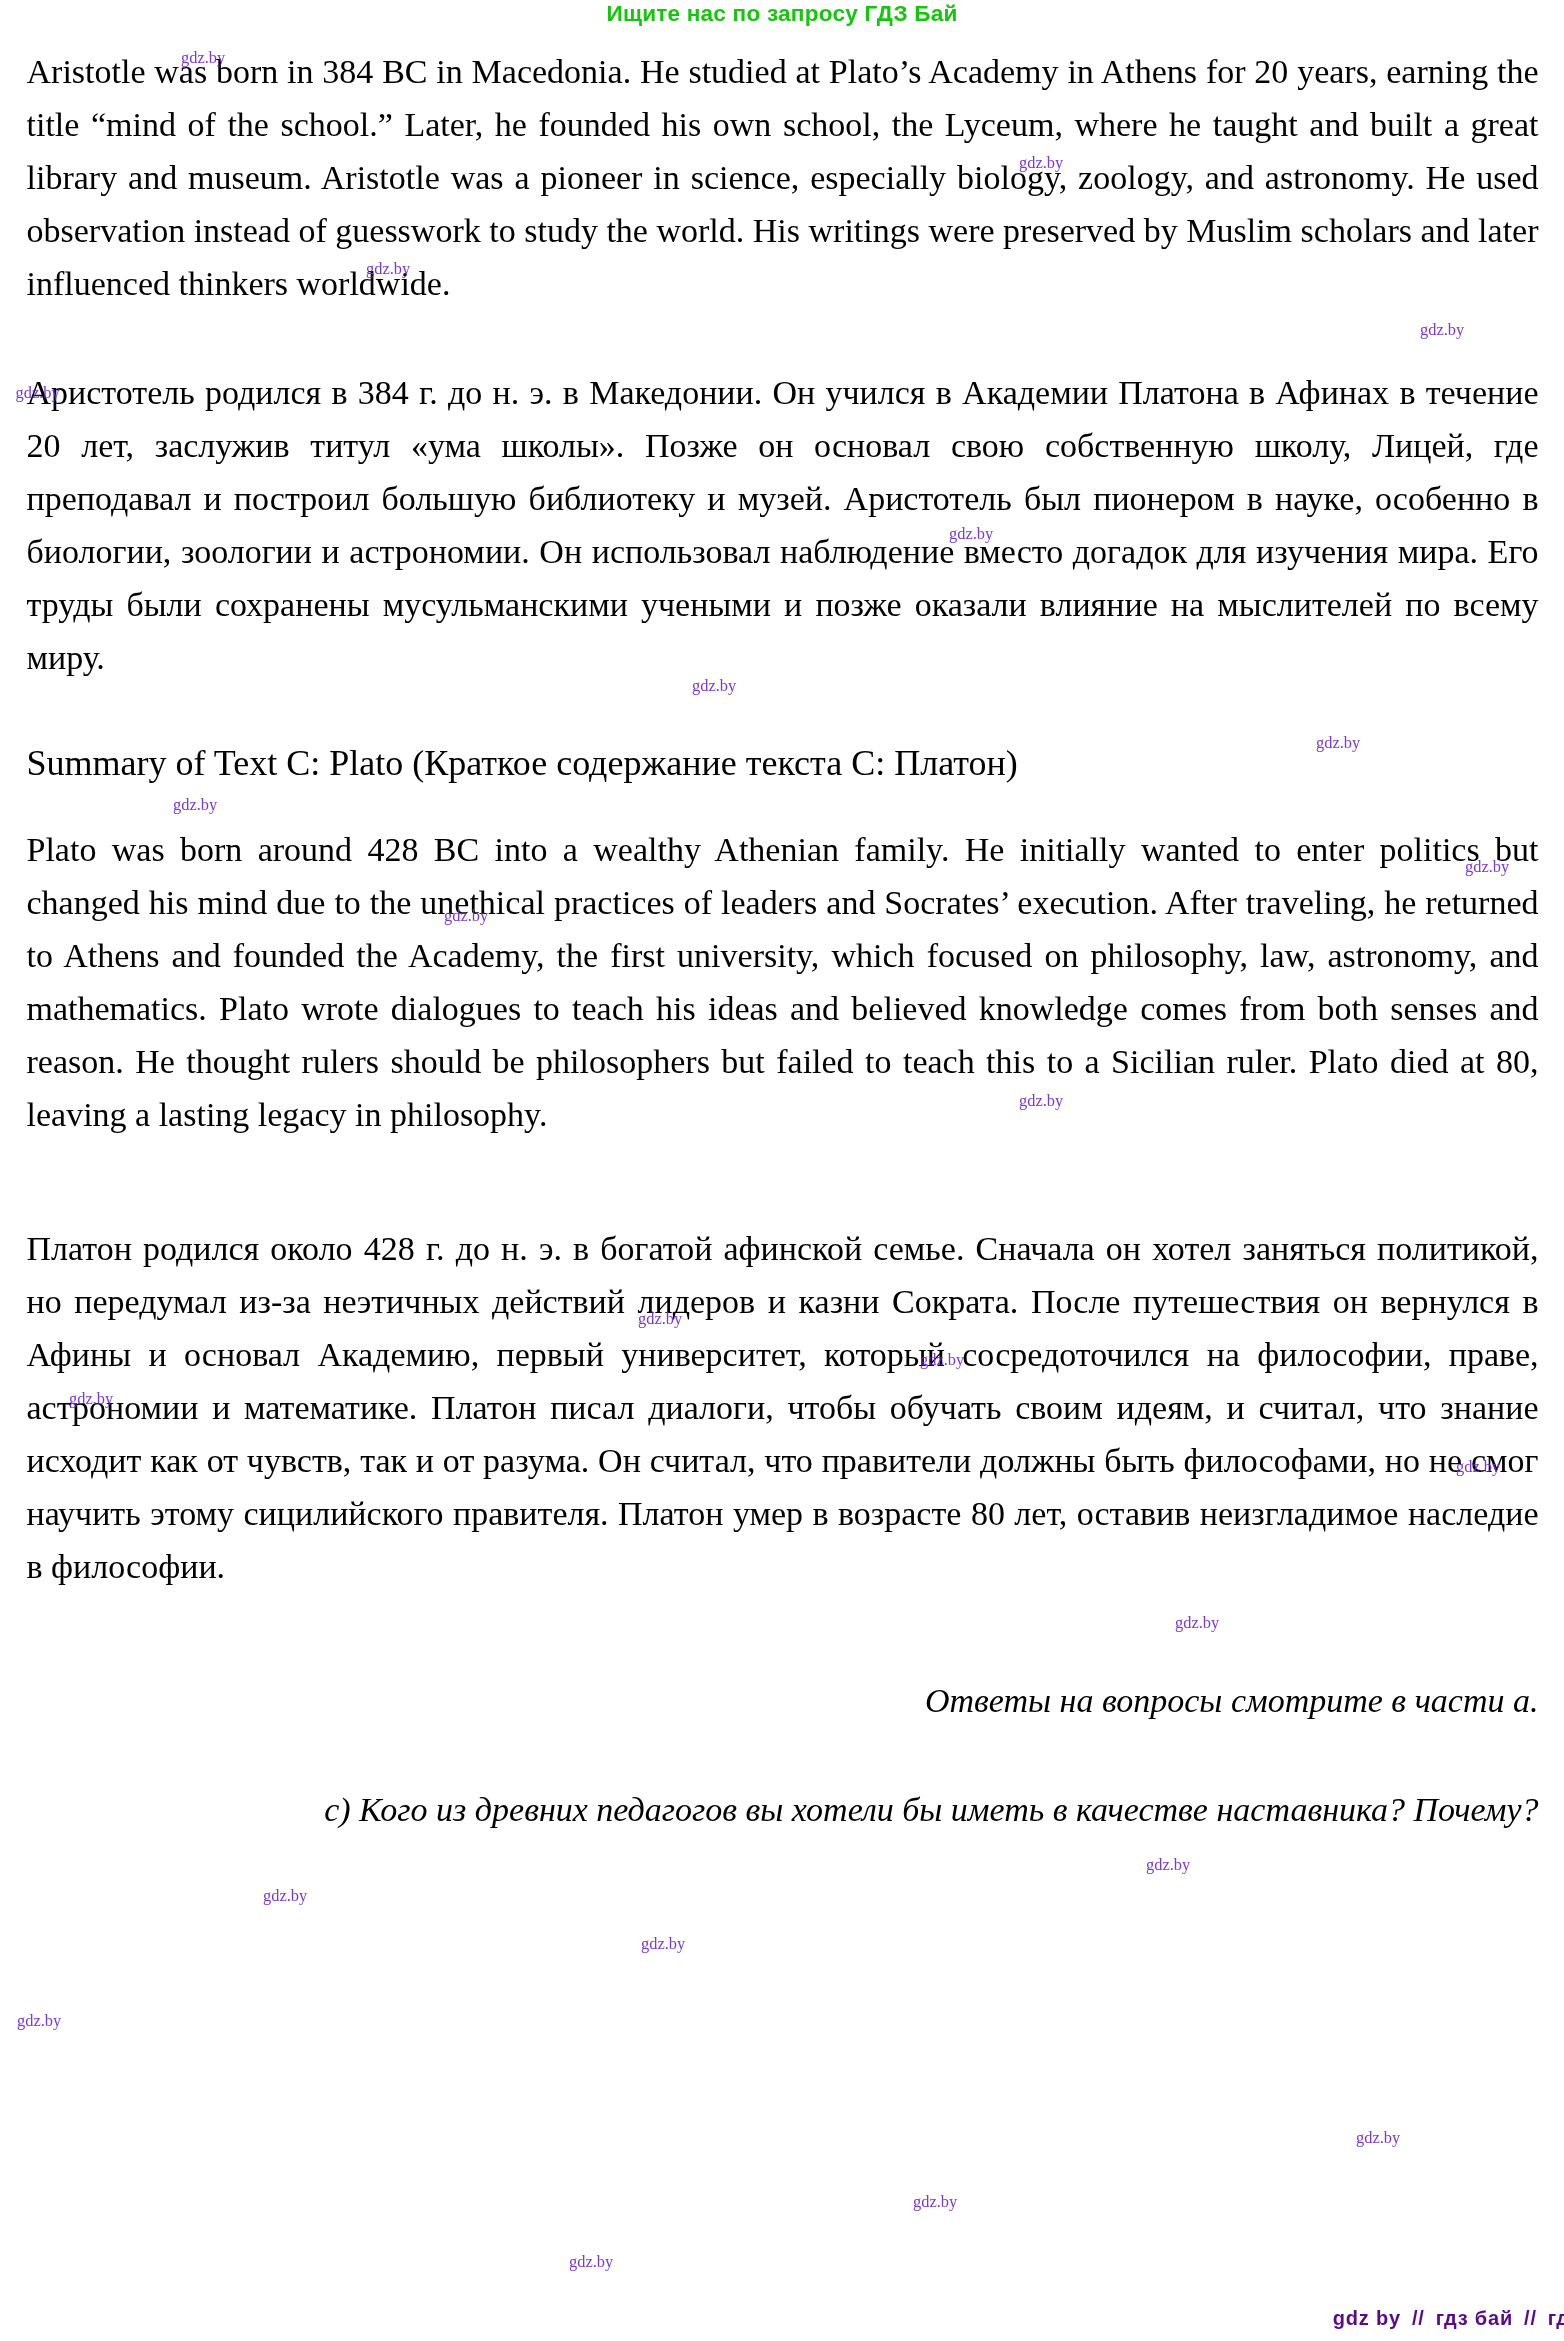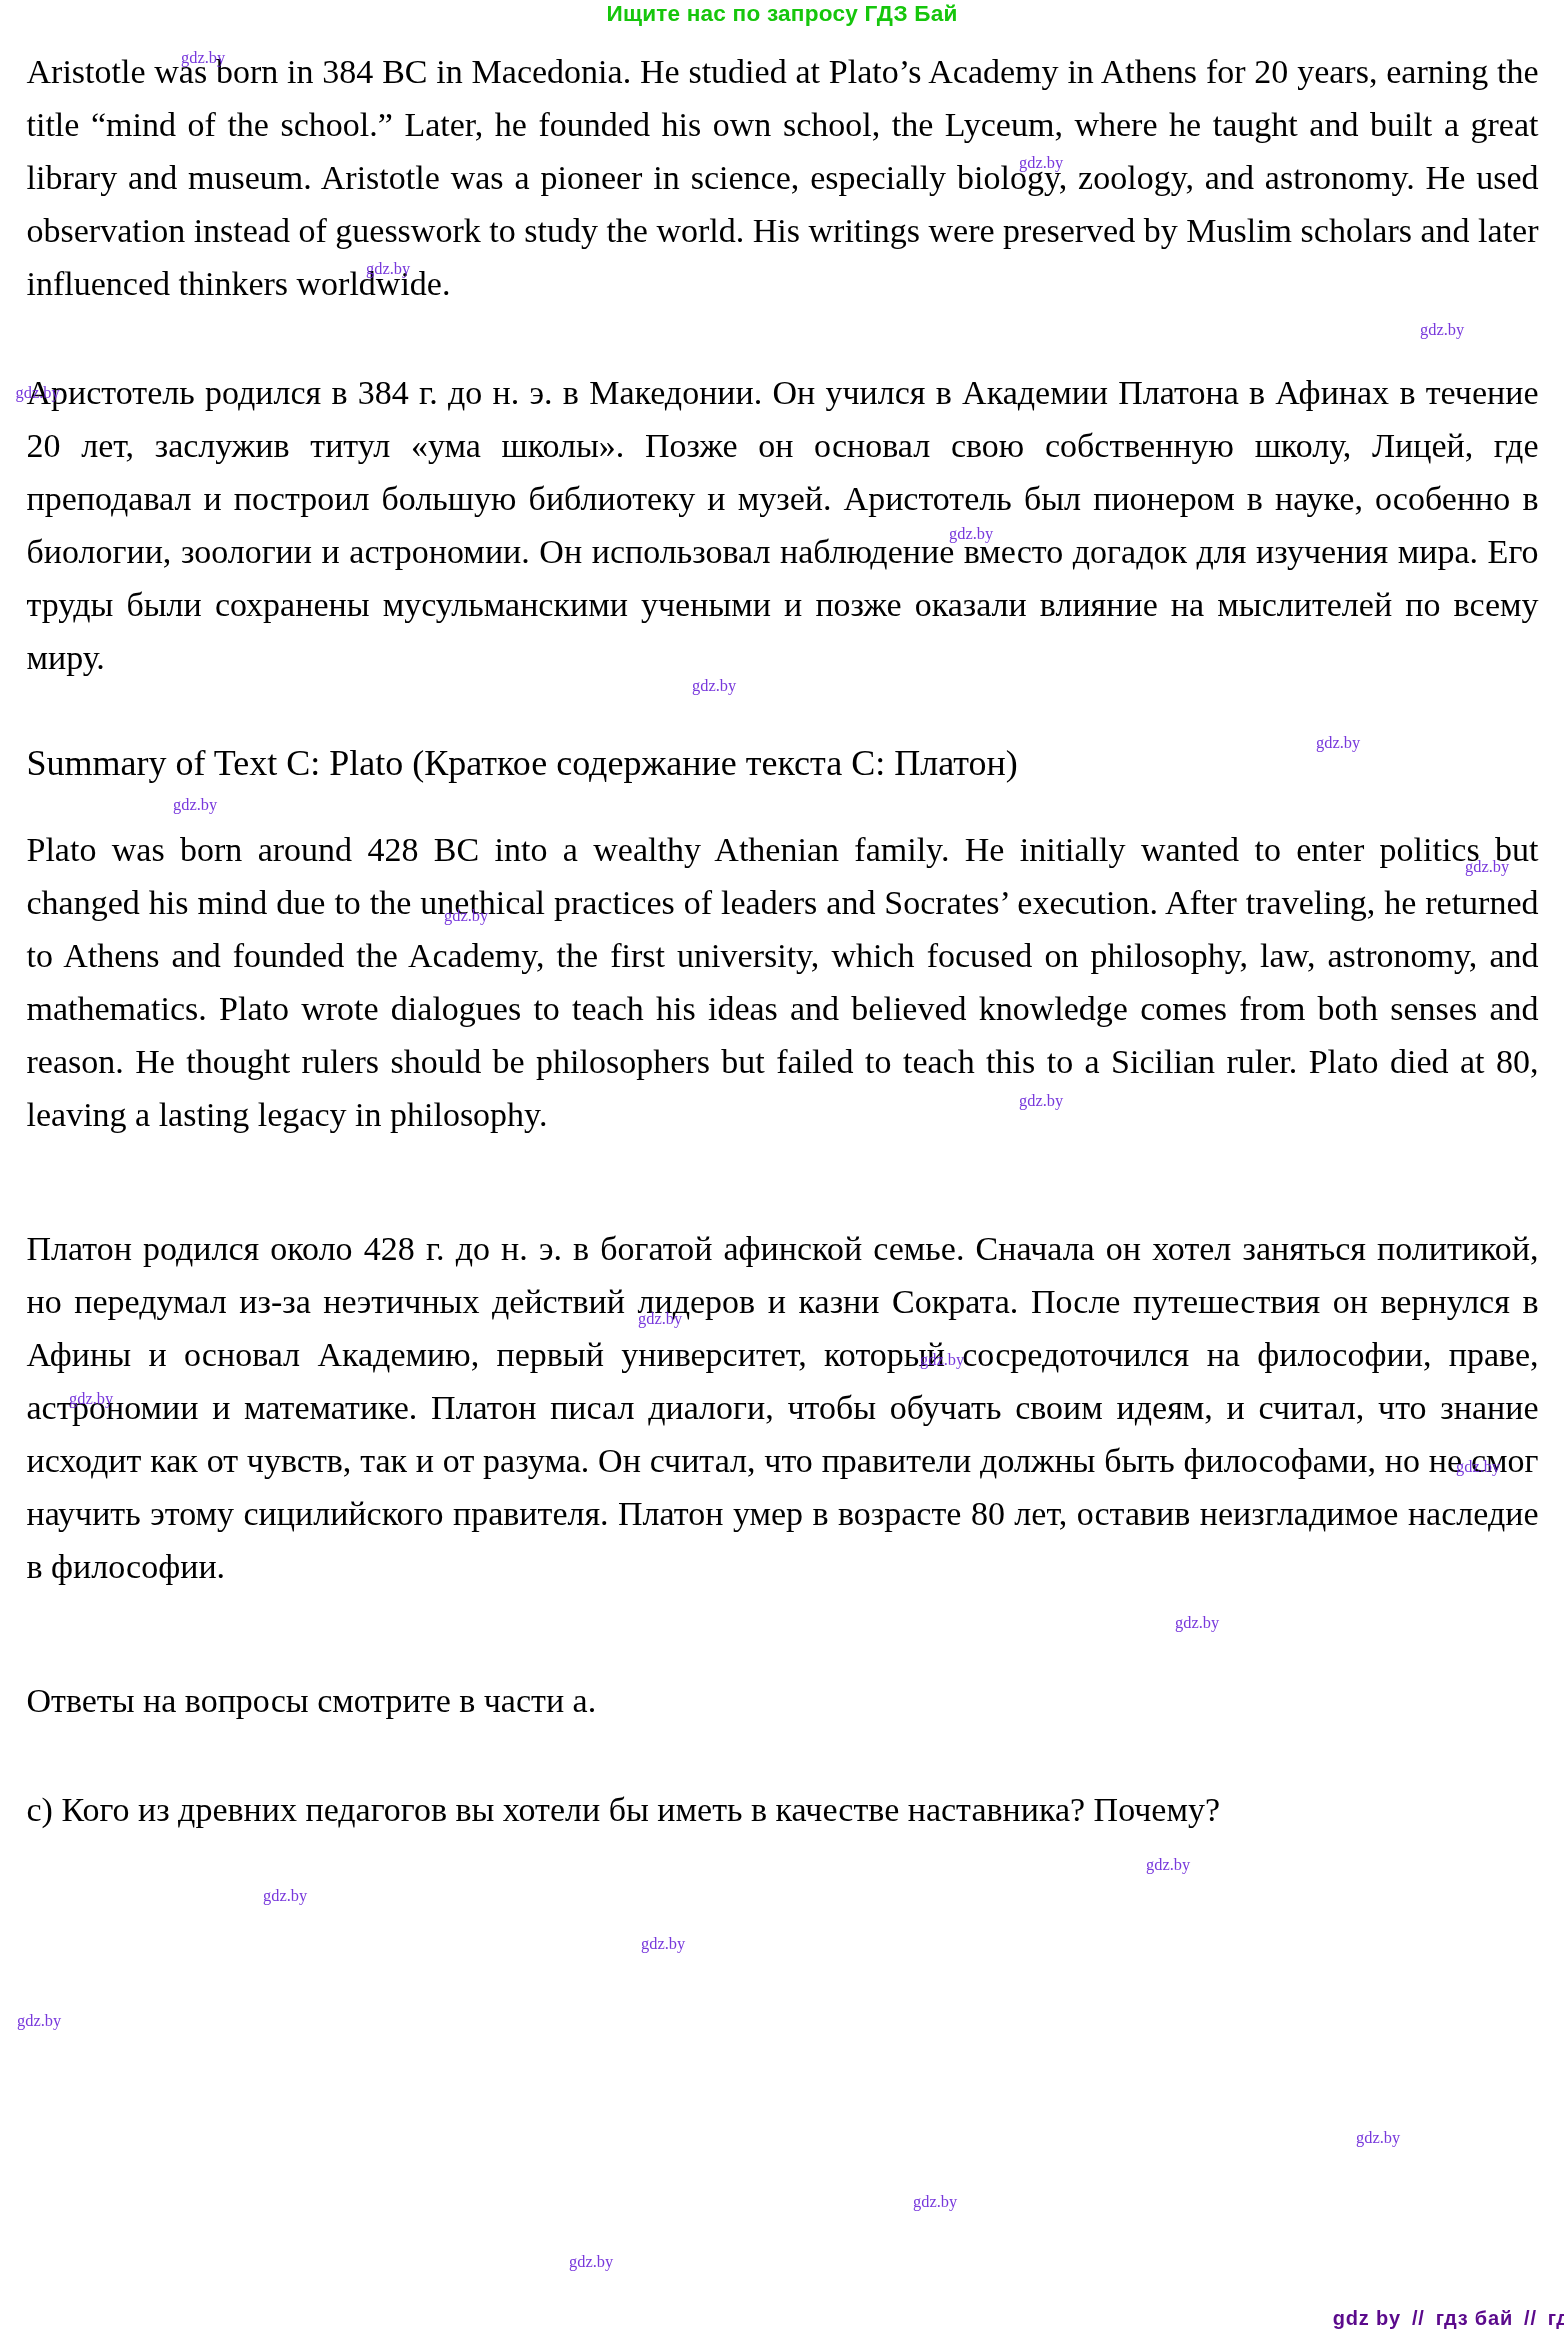--- a/index.html
+++ b/index.html
@@ -47,21 +47,21 @@
   p.para {
     margin: 0;
     font-size: 34px;
     line-height: 53px;
     text-align: justify;
     text-justify: inter-word;
     font-family: "Liberation Serif", "DejaVu Serif", serif;
     color: #000;
     -webkit-font-smoothing: none;
   }
-  p.para.nojust { text-align: left; }
+  p.para.nojust { text-align: right; font-style: italic; }
   .gap-m { height: 36px; }
   .gap-l { height: 56px; }
   .gap-xl { height: 81px; }
 
   h2.section-heading {
     margin: 0;
     font-size: 36px;
     line-height: 47px;
     font-weight: normal;
     font-family: "Liberation Serif", "DejaVu Serif", serif;

